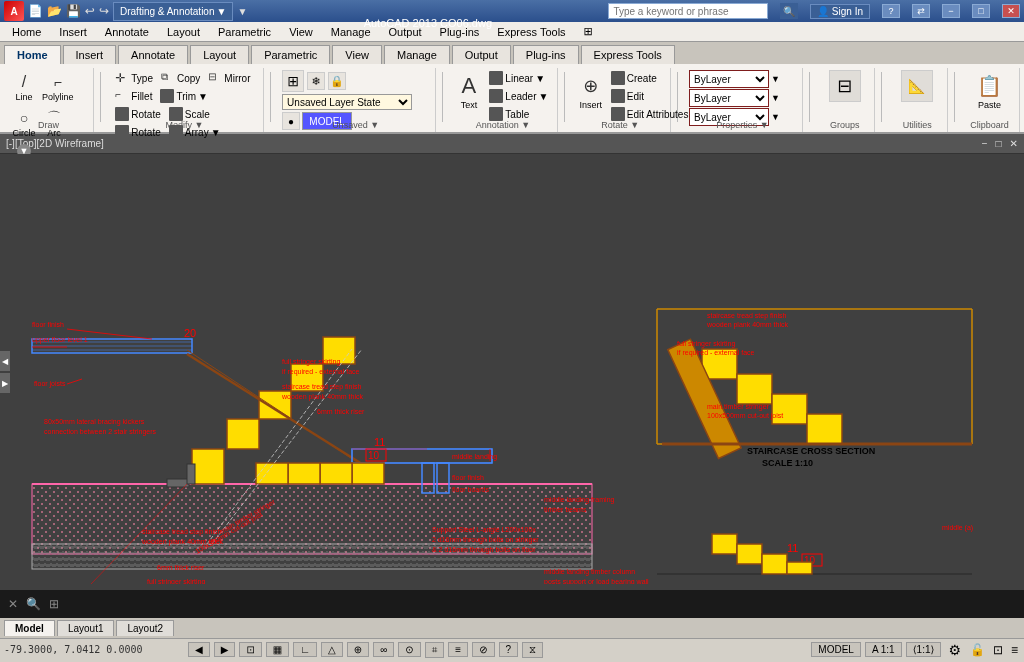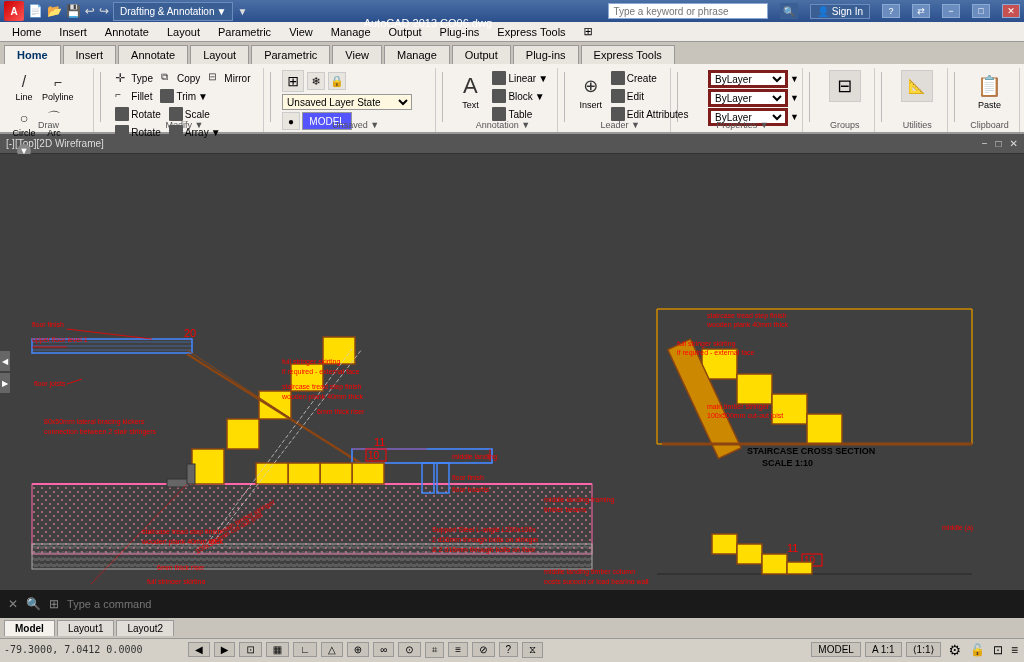--- a/index.html
+++ b/index.html
@@ -227,24 +227,23 @@
     
     .props-row {
       display: flex;
       align-items: center;
       gap: 2px;
       margin-bottom: 1px;
     }
     .props-dropdown {
       font-size: 10px;
       height: 18px;
-      border: 3px solid #7f1d1d;
+      border: 1px solid #7f1d1d;
       background: white;
       min-width: 80px;
-      margin-left: 19px;
     }
 
     .layer-dropdown {
       background: #fff8e0;
       border: 1px solid #999;
       font-size: 10px;
       height: 18px;
       width: 130px;
     }
     .color-swatch {
@@ -445,21 +444,21 @@
           <span>Text</span>
         </div>
         <div style="display:flex;flex-direction:column;gap:2px;">
           <div class="ribbon-small-btn">
             <div class="small-icon"></div>
             <span>Linear</span> 
               <span>▼</span>
           </div>
           <div class="ribbon-small-btn">
             <div class="small-icon"></div>
-            <span>Block</span> 
+            <span>Leader</span> 
               <span>▼</span>
           </div>
           <div class="ribbon-small-btn">
             <div class="small-icon"></div>
             <span>Table</span>
           </div>
         </div>
       </div>
       <div class="ribbon-group-label">Annotation ▼</div>
     </div>
@@ -480,21 +479,21 @@
           <div class="ribbon-small-btn">
             <div class="small-icon"></div>
             <span>Edit</span>
           </div>
           <div class="ribbon-small-btn">
             <div class="small-icon"></div>
             <span>Edit Attributes</span>
           </div>
         </div>
       </div>
-      <div class="ribbon-group-label">Leader ▼</div>
+      <div class="ribbon-group-label">Rotate ▼</div>
     </div>
 
     <div class="r-sep"></div>
 
     <div class="ribbon-group" style="min-width:120px;">
       <div style="padding-bottom:14px;">
         <div class="props-row">
           <select class="props-dropdown">
             <option>ByLayer</option>
           </select>
@@ -752,21 +751,20 @@
     <circle cx="234" cy="558" r="2" fill="none" stroke="#ff0000" stroke-width="0.8"></circle>
 
   </svg>
 
 </div>
 
 <div id="command-line">
   <div style="color:#888;cursor:pointer;font-size:12px;">✕</div>
   <div style="color:#888;cursor:pointer;font-size:12px;">🔍</div>
   <div style="color:#888;cursor:pointer;font-size:12px;">⊞</div>
-  <input id="command-input" type="text" placeholder="Type a command" style="">
 </div>
 
 <div id="viewport-tabs">
   <div class="viewport-tab active">Model</div>
   <div class="viewport-tab">Layout1</div>
   <div class="viewport-tab">Layout2</div>
 </div>
 
 <div id="statusbar">
   <div id="statusbar-left">

